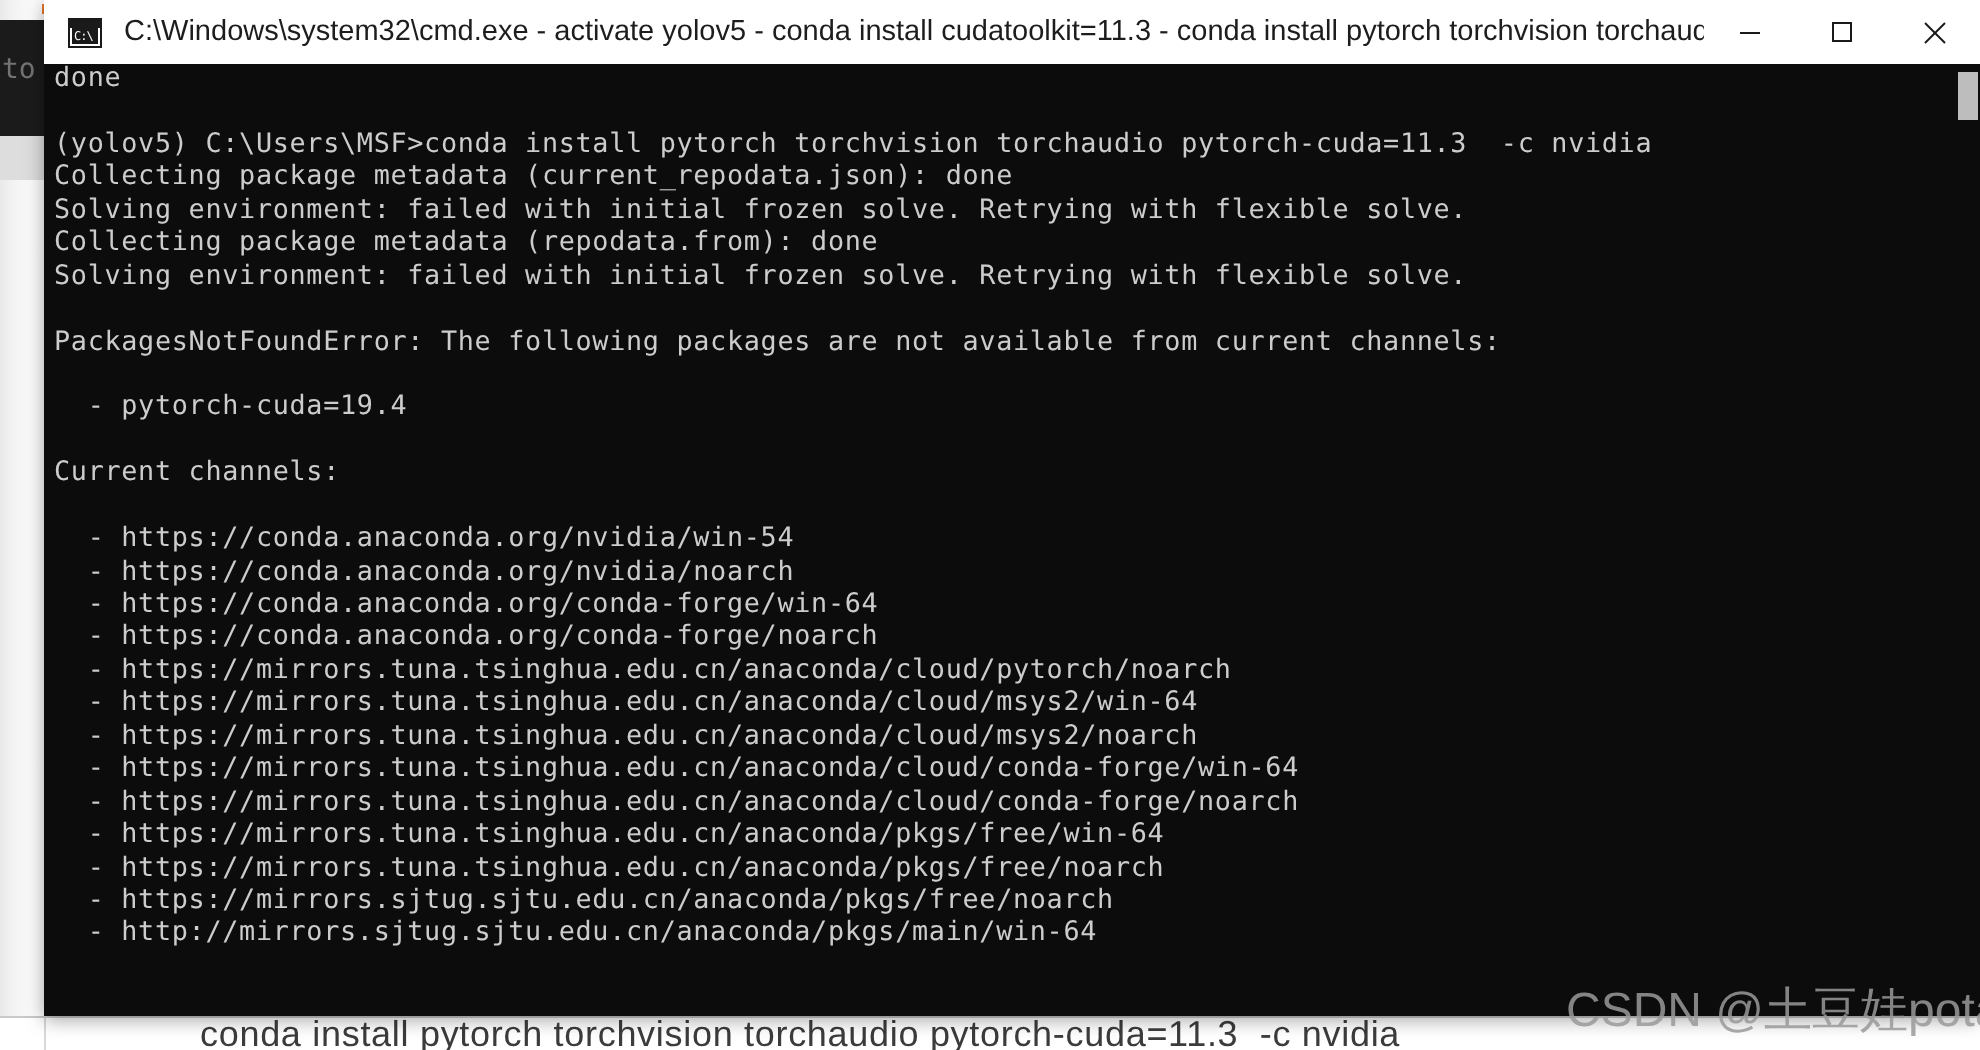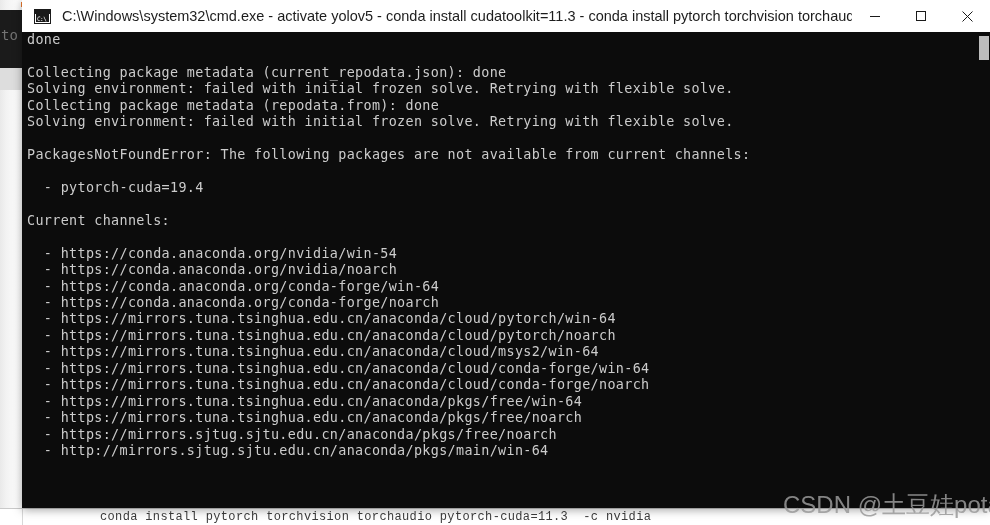--- a/index.html
+++ b/index.html
@@ -63,22 +63,22 @@
   .bg-bottom-fill {
     position: absolute;
     left: 0; top: 509px;
     width: 990px; height: 16px;
     background: #ffffff;
   }
   .bg-under-text {
     position: absolute;
     left: 100px; top: 509px;
     color: #3c3c3c;
-    font-family: Liberation Mono, monospace;
-    font-size: 12px;
+    font-family: Liberation Sans, sans-serif;
+    font-size: 18px;
     letter-spacing: 0.35px;
     line-height: 16px;
     white-space: pre;
   }
   .bg-left-col-divider {
     position: absolute;
     left: 22px; top: 509px;
     width: 1px; height: 16px;
     background: #d8d8d8;
   }
@@ -245,38 +245,39 @@
             <line x1="11.5" y1="1.5" x2="1.5" y2="11.5" stroke="#1a1a1a" stroke-width="1"></line>
           </svg>
         </div>
       </div>
     </div>
 
     <div class="term">
       <div class="term-pad" id="term-lines">
           <div class="line">done</div>
           <div class="line"></div>
+          <div class="line">(yolov5) C:\Users\MSF&gt;conda install pytorch torchvision torchaudio pytorch-cuda=11.3  -c nvidia</div>
           <div class="line">Collecting package metadata (current_repodata.json): done</div>
           <div class="line">Solving environment: failed with initial frozen solve. Retrying with flexible solve.</div>
           <div class="line">Collecting package metadata (repodata.from): done</div>
           <div class="line">Solving environment: failed with initial frozen solve. Retrying with flexible solve.</div>
           <div class="line"></div>
           <div class="line">PackagesNotFoundError: The following packages are not available from current channels:</div>
           <div class="line"></div>
           <div class="line">  - pytorch-cuda=19.4</div>
           <div class="line"></div>
           <div class="line">Current channels:</div>
           <div class="line"></div>
           <div class="line">  - https://conda.anaconda.org/nvidia/win-54</div>
           <div class="line">  - https://conda.anaconda.org/nvidia/noarch</div>
           <div class="line">  - https://conda.anaconda.org/conda-forge/win-64</div>
           <div class="line">  - https://conda.anaconda.org/conda-forge/noarch</div>
-          <div class="line">  - https://mirrors.tuna.tsinghua.edu.cn/anaconda/cloud/pytorch/win-64</div>
           <div class="line">  - https://mirrors.tuna.tsinghua.edu.cn/anaconda/cloud/pytorch/noarch</div>
           <div class="line">  - https://mirrors.tuna.tsinghua.edu.cn/anaconda/cloud/msys2/win-64</div>
+          <div class="line">  - https://mirrors.tuna.tsinghua.edu.cn/anaconda/cloud/msys2/noarch</div>
           <div class="line">  - https://mirrors.tuna.tsinghua.edu.cn/anaconda/cloud/conda-forge/win-64</div>
           <div class="line">  - https://mirrors.tuna.tsinghua.edu.cn/anaconda/cloud/conda-forge/noarch</div>
           <div class="line">  - https://mirrors.tuna.tsinghua.edu.cn/anaconda/pkgs/free/win-64</div>
           <div class="line">  - https://mirrors.tuna.tsinghua.edu.cn/anaconda/pkgs/free/noarch</div>
           <div class="line">  - https://mirrors.sjtug.sjtu.edu.cn/anaconda/pkgs/free/noarch</div>
           <div class="line">  - http://mirrors.sjtug.sjtu.edu.cn/anaconda/pkgs/main/win-64</div>
         </div>
     </div>
 
     <div class="term-scrollbar">

